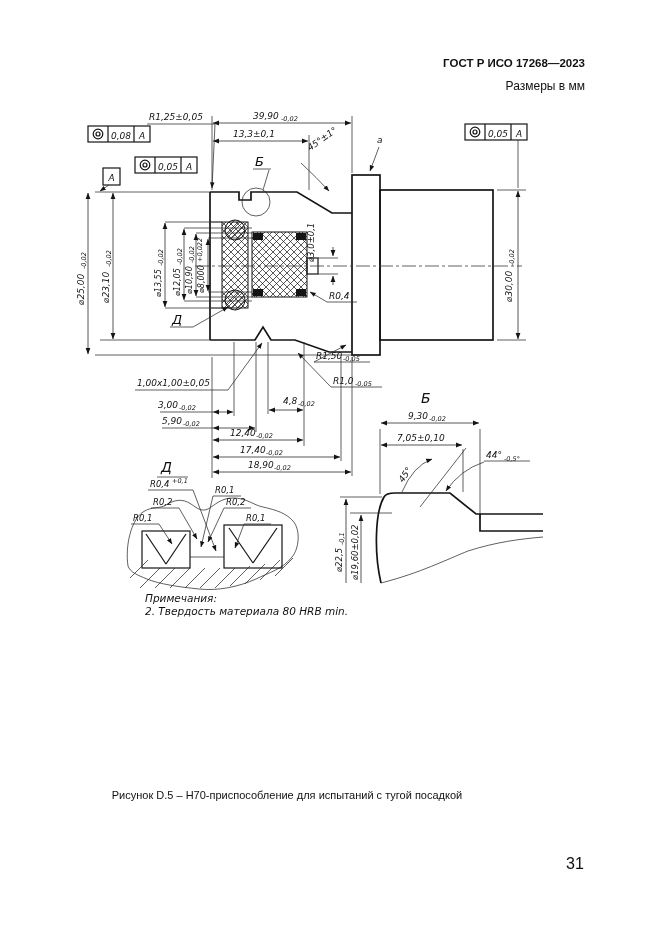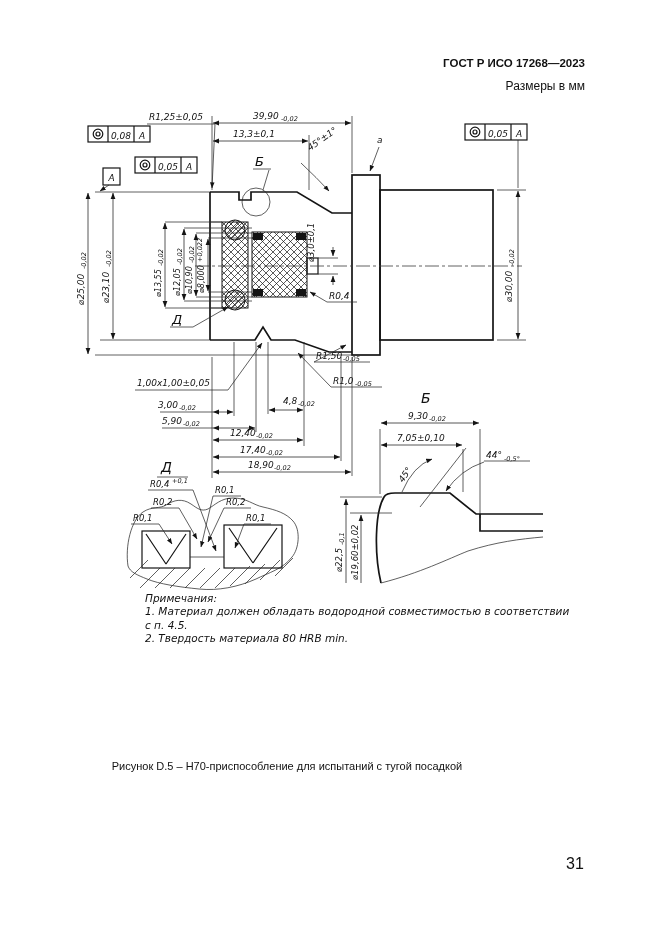--- a/index.html
+++ b/index.html
@@ -4,21 +4,21 @@
 <style>
   html,body{margin:0;padding:0;background:#fff;}
   body{width:661px;height:936px;position:relative;overflow:hidden;
        font-family:"Liberation Sans",sans-serif;color:#111;}
   .abs{position:absolute;}
   #hdr-title{right:76px;top:57px;font-weight:bold;font-size:11.5px;}
   #hdr-units{right:76px;top:79px;font-size:12px;}
   #drawing{left:0;top:0;}
   #notes{left:137px;top:592px;width:430px;
          font:italic 10.5px "DejaVu Sans",sans-serif;line-height:13.4px;margin-left:8px;}
-  #caption{left:0;top:760px;width:574px;text-align:center;font-size:11px;}
+  #caption{left:0;top:789px;width:574px;text-align:center;font-size:11px;}
   #page-num{left:566px;top:855px;font-size:16px;}
   
   .thick{fill:none;stroke:#141414;stroke-width:1.7;}
   .med{fill:none;stroke:#141414;stroke-width:1.2;}
   .thin{fill:none;stroke:#2b2b2b;stroke-width:0.75;}
   .dimline{fill:none;stroke:#2b2b2b;stroke-width:0.8;}
   .cl{fill:none;stroke:#3a3a3a;stroke-width:0.8;stroke-dasharray:14 3 3 3;}
   text{fill:#111;}
   .dim{font:italic 9px "DejaVu Sans",sans-serif;}
   .dim8{font:italic 8px "DejaVu Sans",sans-serif;}
@@ -275,18 +275,17 @@
     <path class="thin" d="M224,508 H251"></path>
     <path class="thin" d="M224,508 L208,542" marker-end="url(#arr)"></path>
     <text class="dim85" x="246" y="521">R0,1</text>
     <path class="thin" d="M244,524 H271"></path>
     <path class="thin" d="M244,524 L235,548" marker-end="url(#arr)"></path>
   </g>
 </svg>
 
 <div class="abs" id="notes">
   <div>Примечания:</div>
-  <div>1. Материал должен обладать водородной совместимостью в соответствии с п. 4.5.</div>
   <div>2. Твердость материала 80 HRB min.</div>
 </div>
 
 <div class="abs" id="caption">Рисунок D.5 – Н70-приспособление для испытаний с тугой посадкой</div>
 <div class="abs" id="page-num">31</div>
 
 </body></html>

